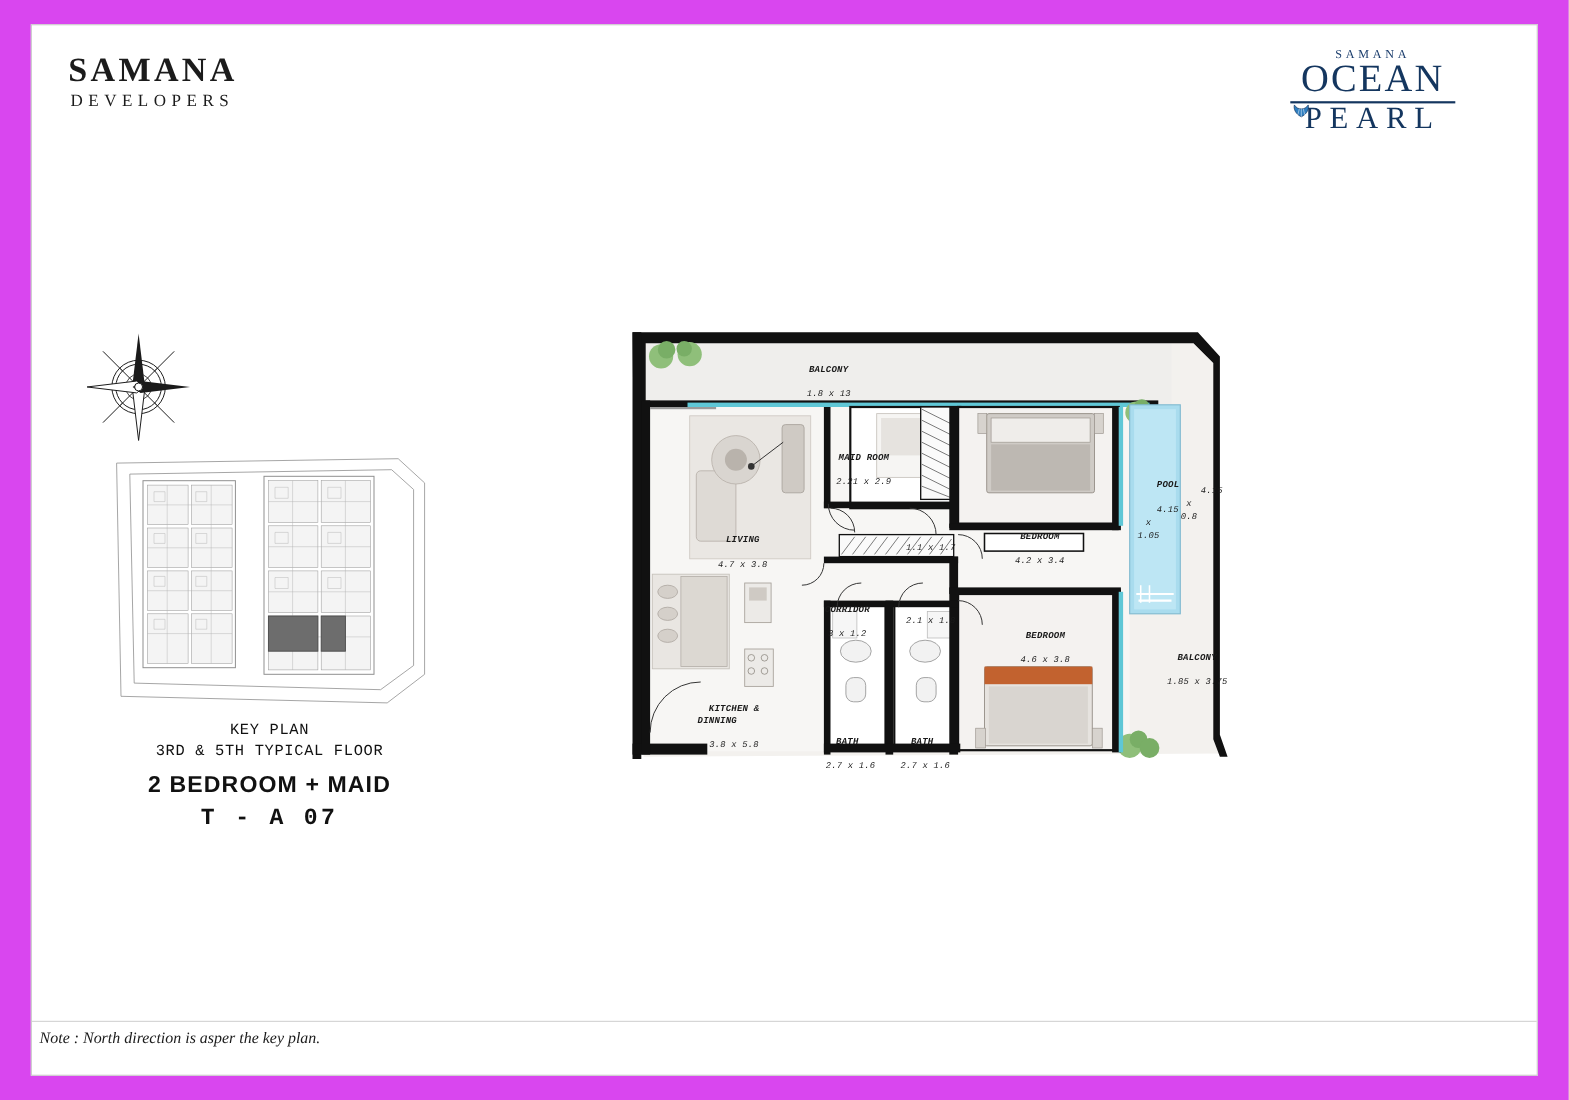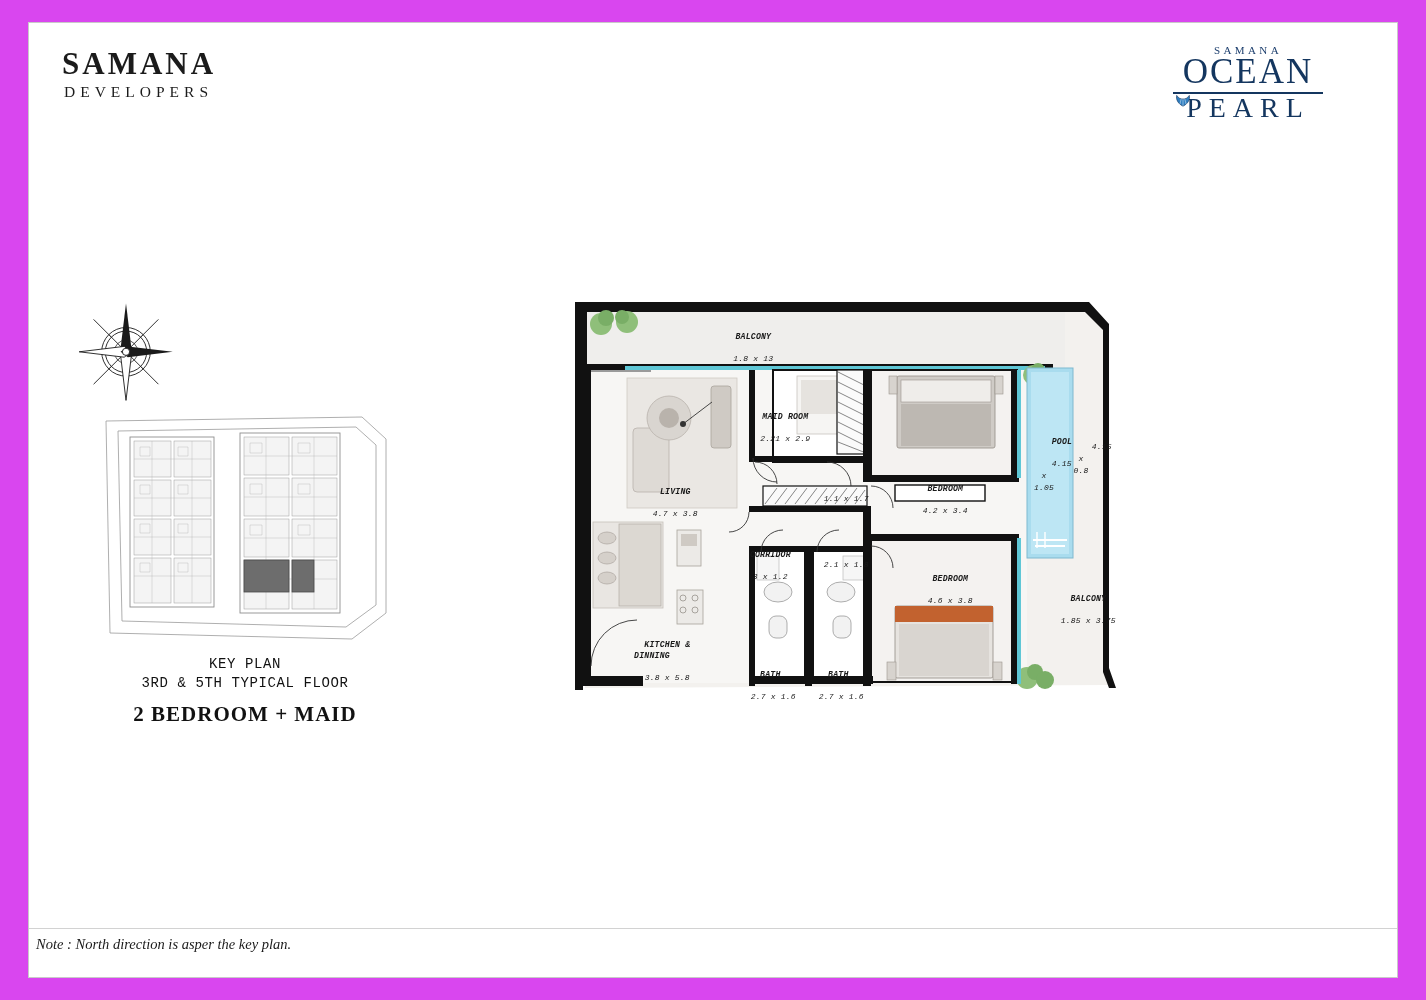--- a/index.html
+++ b/index.html
@@ -118,21 +118,21 @@
     font-size: 14px;
     letter-spacing: 0.6px;
     color: #111;
     line-height: 1.35;
   }
   .unit-title {
     position: absolute;
     left: 62px; top: 702px;
     width: 366px;
     text-align: center;
-    font-family: Liberation Serif, serif;
+    font-family: Liberation Sans, sans-serif;
     font-weight: bold;
     font-size: 21px;
     letter-spacing: 1px;
     color: #111;
   }
   .unit-code {
     position: absolute;
     left: 62px; top: 733px;
     width: 366px;
     text-align: center;
@@ -284,20 +284,21 @@
       <rect x="192" y="145" width="22" height="32" fill="#6d6d6d" stroke="#4a4a4a" stroke-width="0.8"></rect>
     </g>
   </svg>
 
   <div class="keyplan-caption">
     <div>KEY PLAN</div>
     <div>3RD &amp; 5TH TYPICAL FLOOR</div>
   </div>
 
   <div class="unit-title">2 BEDROOM + MAID</div>
+  <div class="unit-code">T - A 07</div>
 
   <div class="floorplan">
     <svg viewBox="0 0 560 415" width="560" height="415">
 
       <path d="M14 16 L520 16 L540 36 L540 380 L545 395 L20 398 Z" fill="#f3f1ee"></path>
 
       <rect x="20" y="20" width="480" height="58" fill="#efeeec"></rect>
 
       <rect x="22" y="78" width="440" height="315" fill="#f7f6f4"></rect>
 

